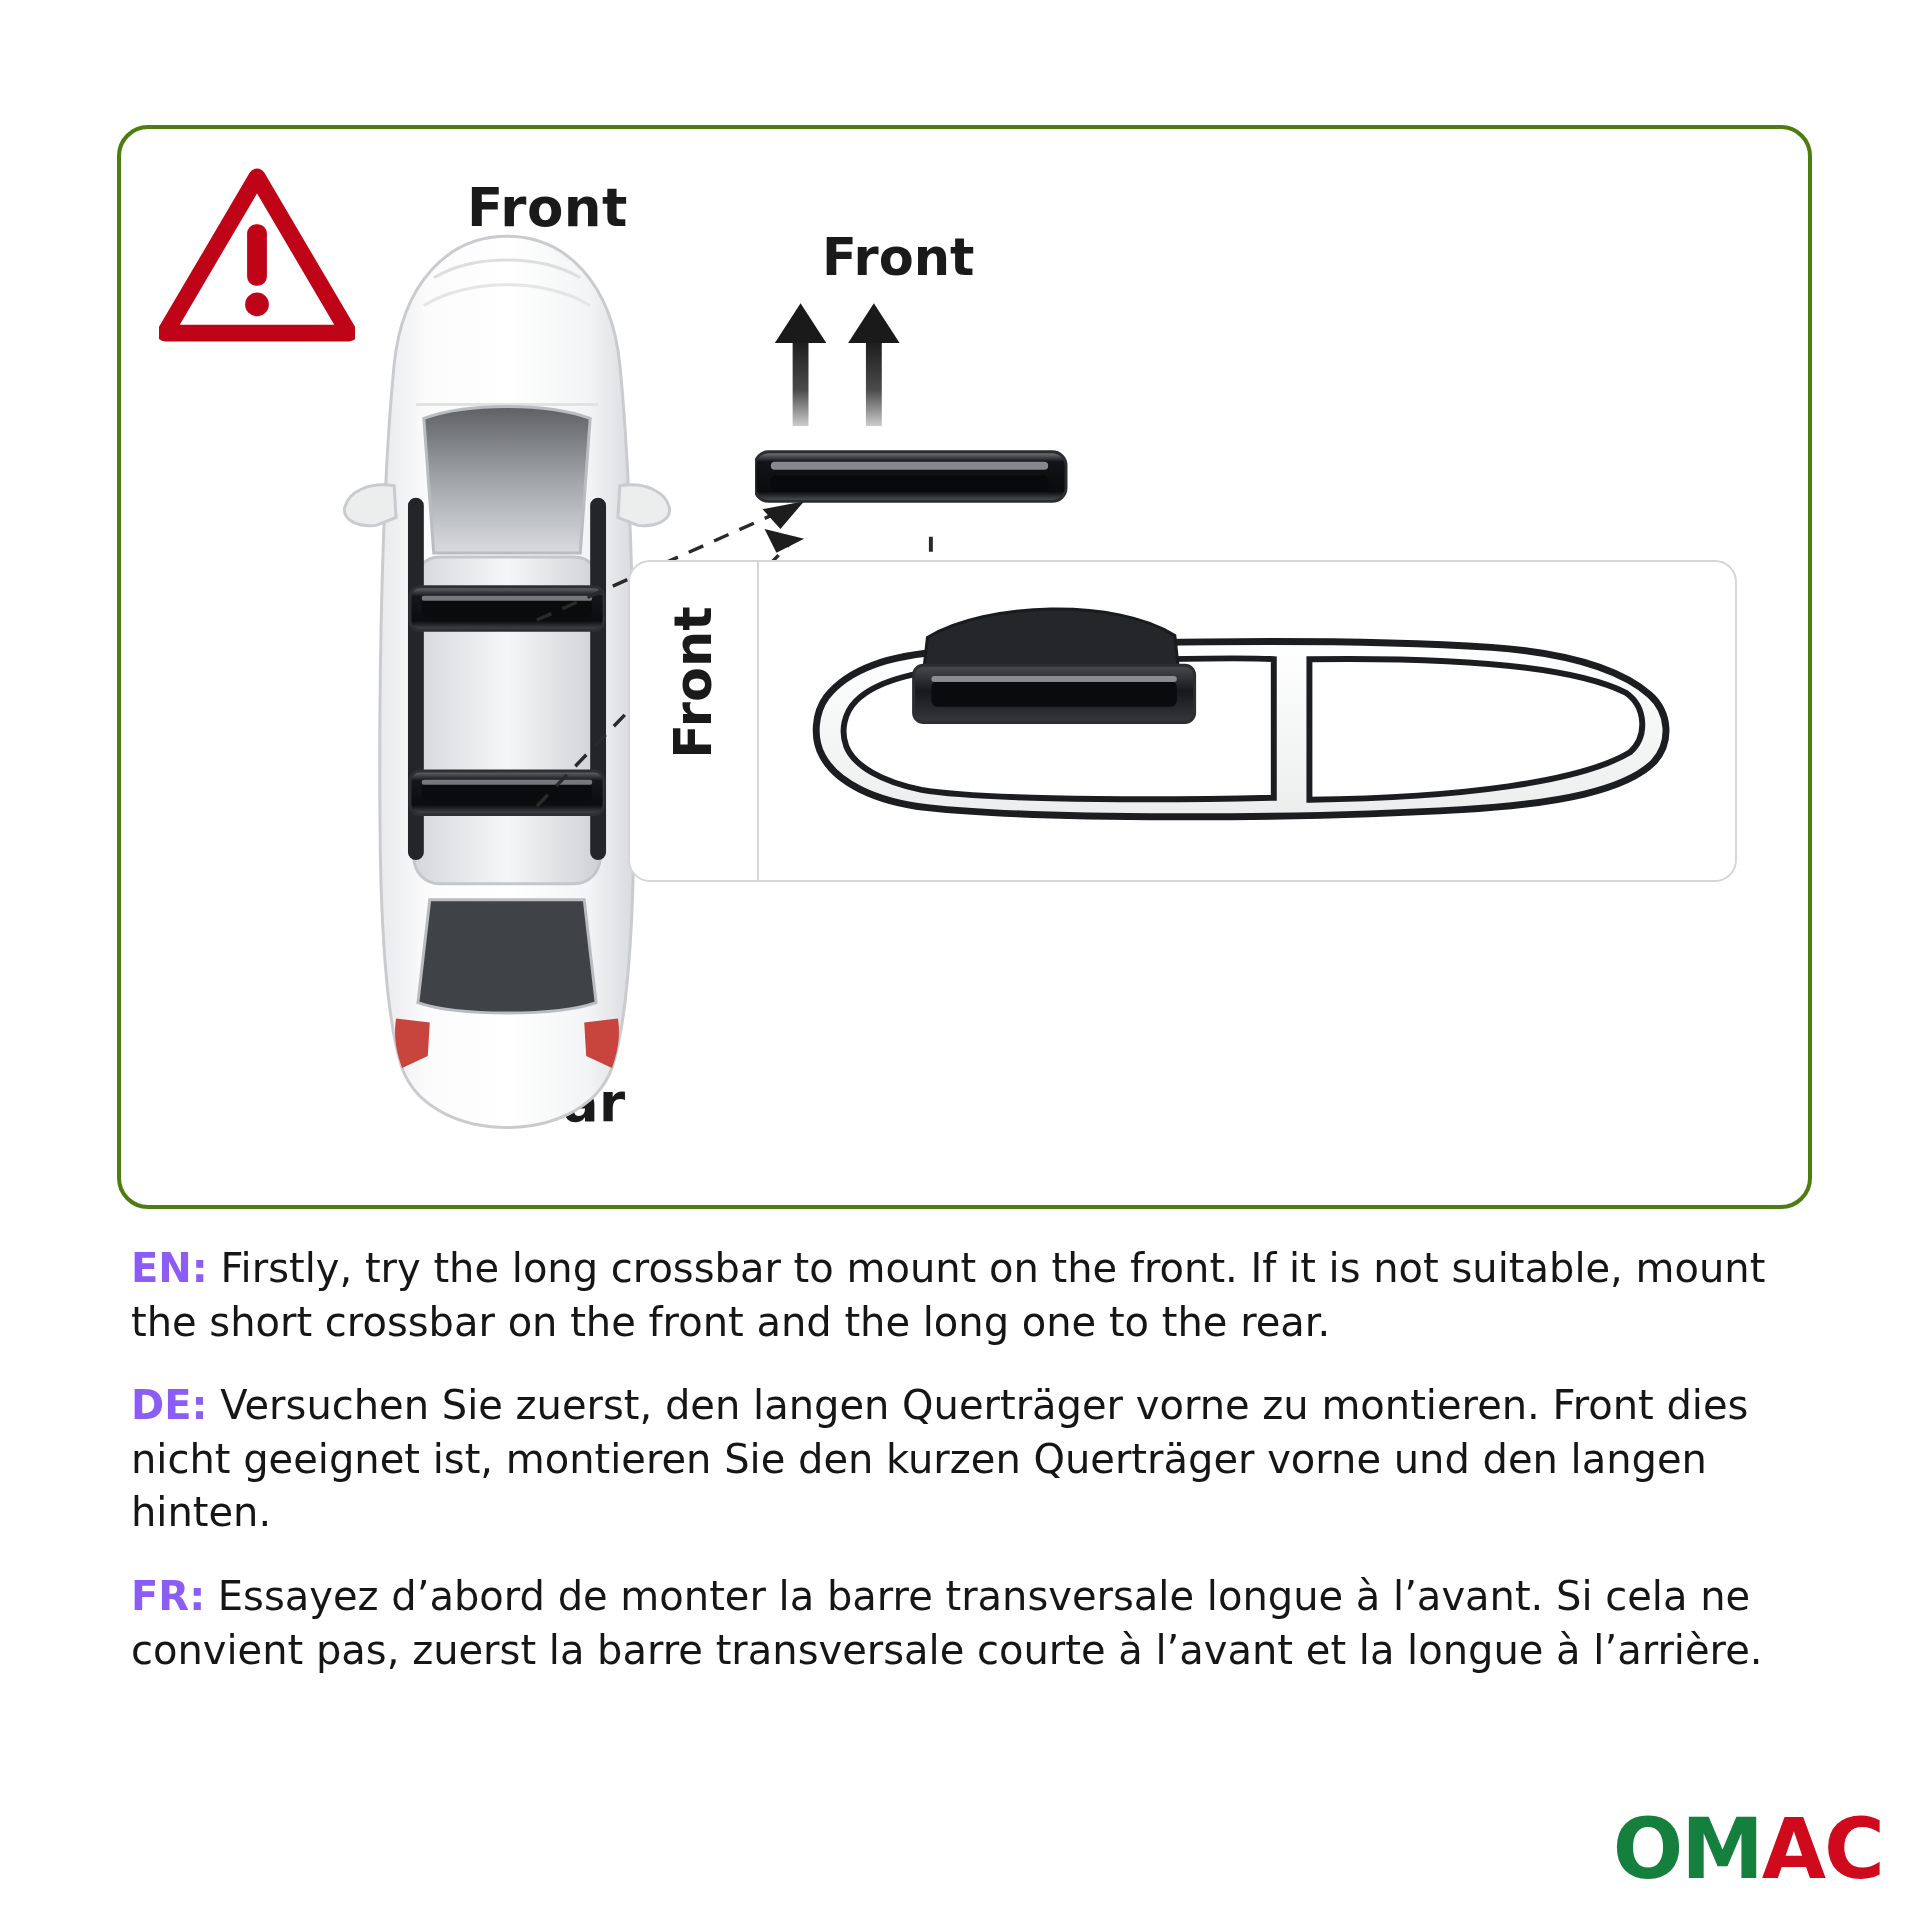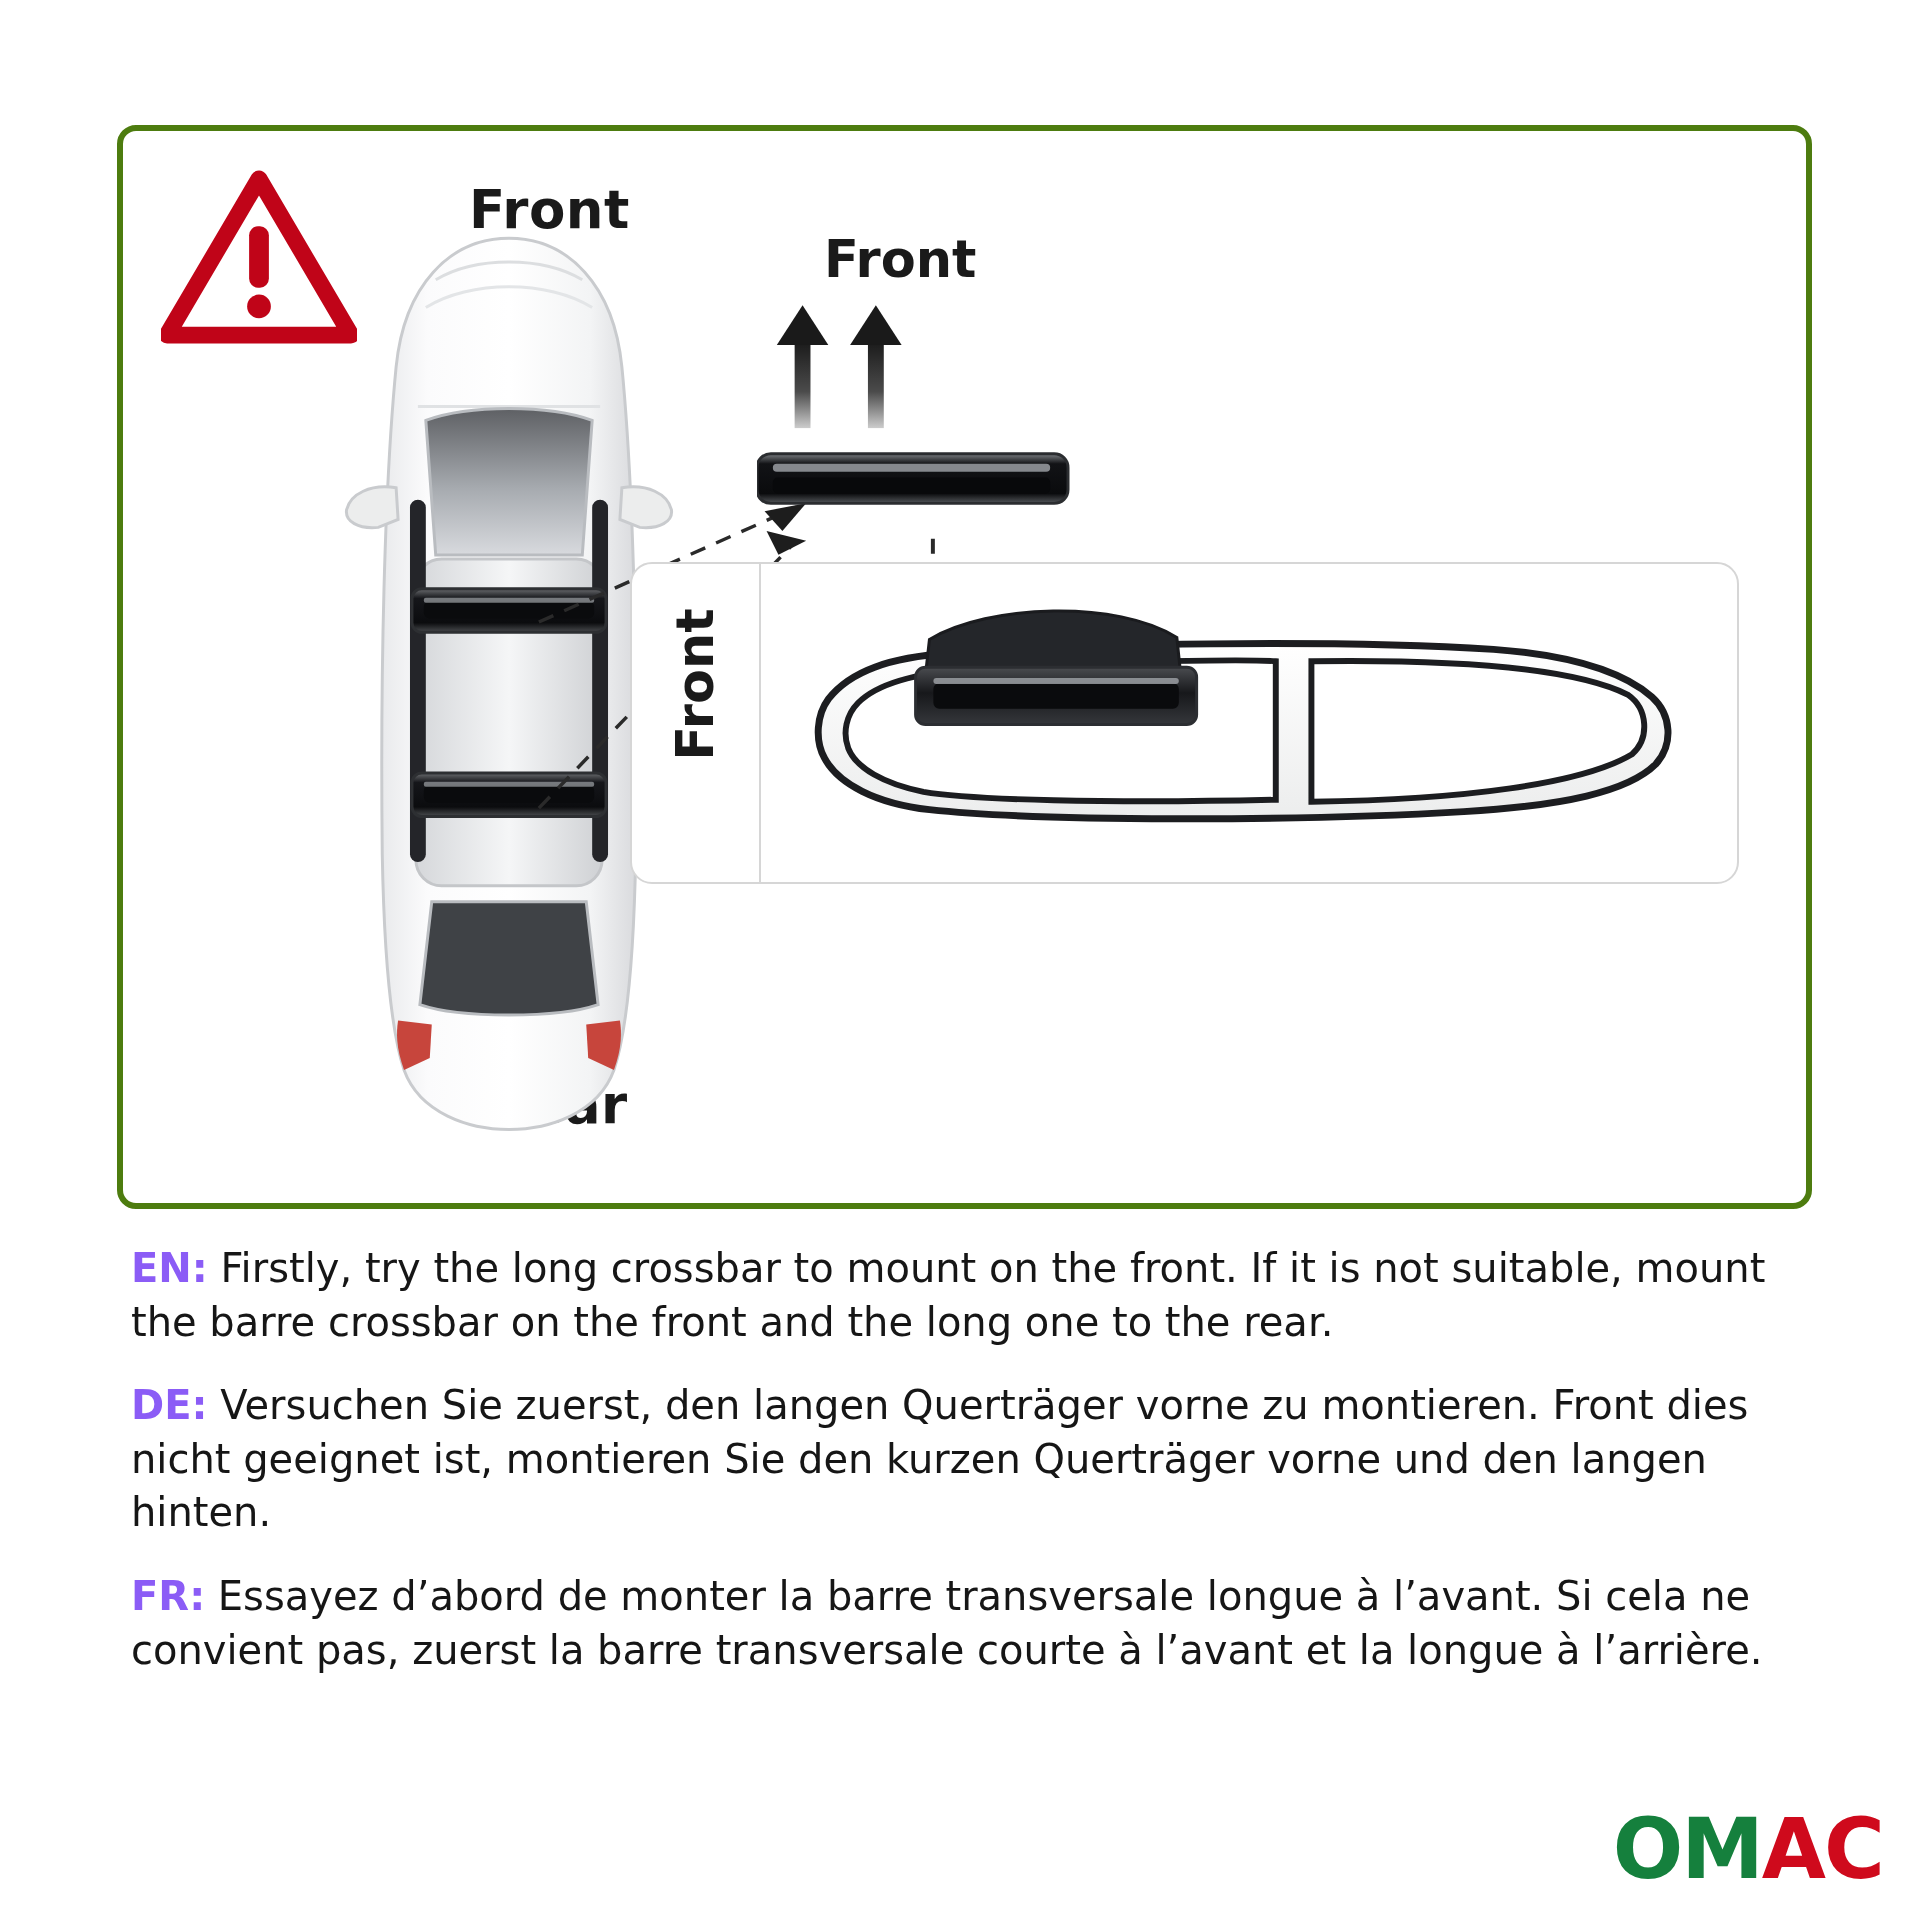--- a/index.html
+++ b/index.html
@@ -17,22 +17,22 @@
   }
 
   
   #diagram-panel {
     position: absolute;
     left: 117px;
     top: 125px;
     width: 1695px;
     height: 1084px;
     background: #ffffff;
-    border: 6px solid #4d7c0f;
-    border-radius: 19px;
+    border: 4px solid #4d7c0f;
+    border-radius: 31px;
     box-sizing: border-box;
   }
 
   
   #warning-triangle {
     position: absolute;
     left: 38px;
     top: 38px;
     width: 196px;
     height: 176px;
@@ -327,21 +327,21 @@
       <rect x="136" y="88" width="284" height="58" rx="10" fill="url(#footGrad)" stroke="#2c2e32" stroke-width="3"></rect>
       <rect x="154" y="104" width="248" height="26" rx="6" fill="#0a0b0d"></rect>
       <rect x="154" y="99" width="248" height="6" rx="3" fill="#9a9ea2" opacity="0.85"></rect>
     </svg>
   </div>
 </div>
 
 <div id="instructions">
   <p>
     <span class="lang-tag">EN:</span>
-    <span>Firstly, try the long crossbar to mount on the front. If it is not suitable, mount the barre crossbar on the front and the long one to the rear.</span>
+    <span>Firstly, try the long crossbar to mount on the front. If it is not suitable, mount the short crossbar on the front and the long one to the rear.</span>
   </p>
   <p>
     <span class="lang-tag">DE:</span>
     <span>Versuchen Sie zuerst, den langen Querträger vorne zu montieren. Front dies nicht geeignet ist, montieren Sie den kurzen Querträger vorne und den langen hinten.</span>
   </p>
   <p>
     <span class="lang-tag">FR:</span>
     <span>Essayez d’abord de monter la barre transversale longue à l’avant. Si cela ne convient pas, zuerst la barre transversale courte à l’avant et la longue à l’arrière.</span>
   </p>
 </div>

